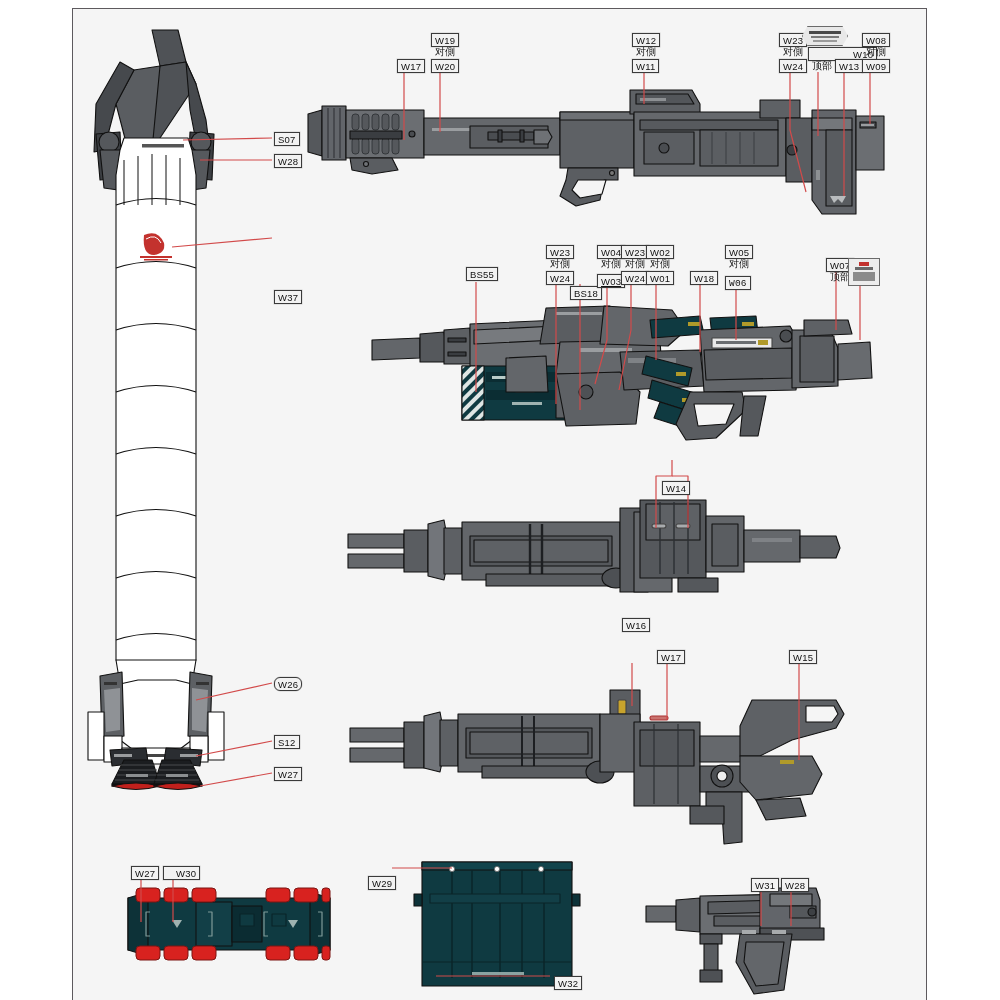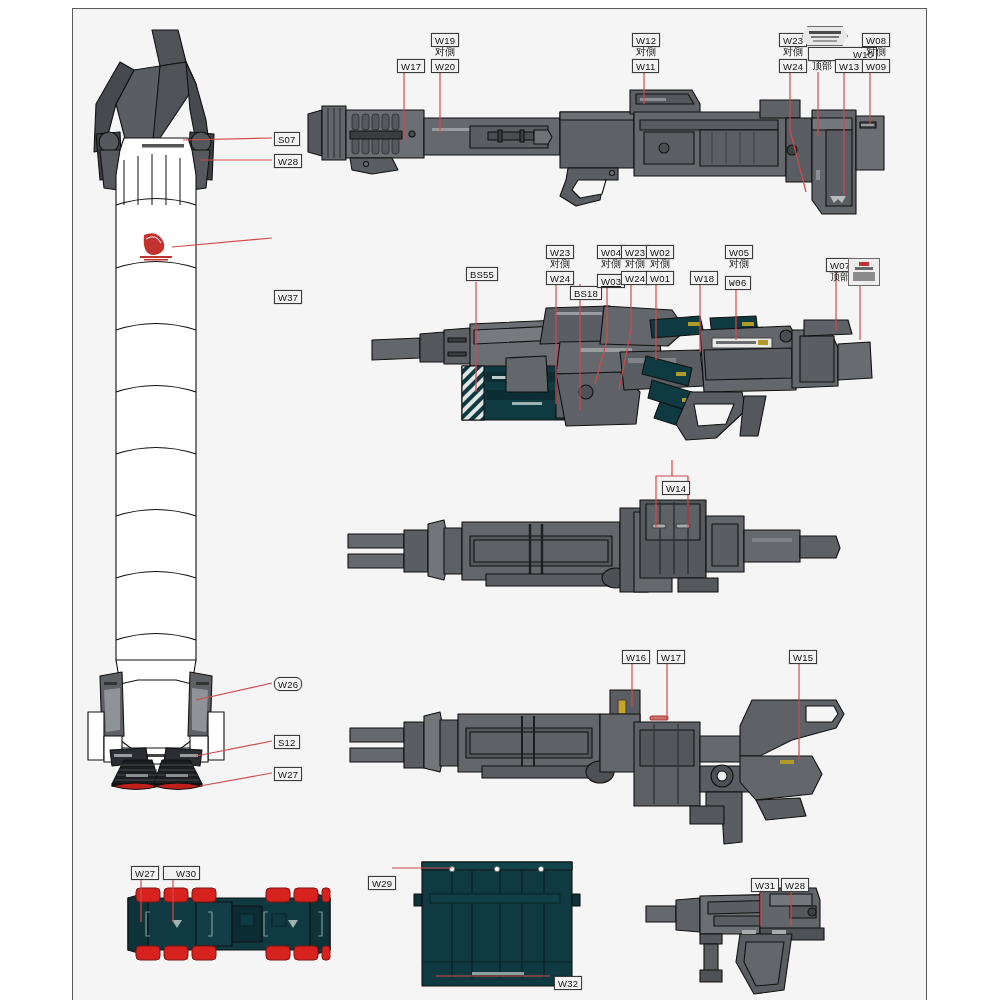--- a/index.html
+++ b/index.html
@@ -519,21 +519,21 @@
       <div class="side" style="left: 646px; top: 258px; width: 28px;">对側</div>
       <div class="lbl" style="left: 646px; top: 245px;">W02</div>
       <div class="lbl" style="left: 646px; top: 271px;">W01</div>
       <div class="lbl" style="left: 690px; top: 271px;">W18</div>
       <div class="side" style="left: 725px; top: 258px; width: 28px;">对側</div>
       <div class="lbl" style="left: 725px; top: 245px;">W05</div>
       <div class="lbl" style="left: 725px; top: 276px; font-family: Liberation Mono, monospace;">W06</div>
       <div class="side" style="left: 826px; top: 271px; width: 28px;">顶部</div>
       <div class="lbl" style="left: 826px; top: 258px;">W07</div>
       <div class="lbl" style="left: 662px; top: 447px; margin-top: 34px;">W14</div>
-      <div class="lbl" style="left: 622px; top: 650px;">W16</div>
+      <div class="lbl" style="left: 622px; top: 618px;">W16</div>
       <div class="lbl" style="left: 657px; top: 650px;">W17</div>
       <div class="lbl" style="left: 789px; top: 650px;">W15</div>
       <div class="lbl" style="left: 131px; top: 866px;">W27</div>
       <div class="lbl" style="left: 163px; top: 866px; padding-left: 12px;">W30</div>
       <div class="lbl" style="left: 368px; top: 876px;">W29</div>
       <div class="lbl" style="left: 554px; top: 976px;">W32</div>
       <div class="lbl" style="left: 751px; top: 878px;">W31</div>
       <div class="lbl" style="left: 781px; top: 878px;">W28</div>
     </div>
 

